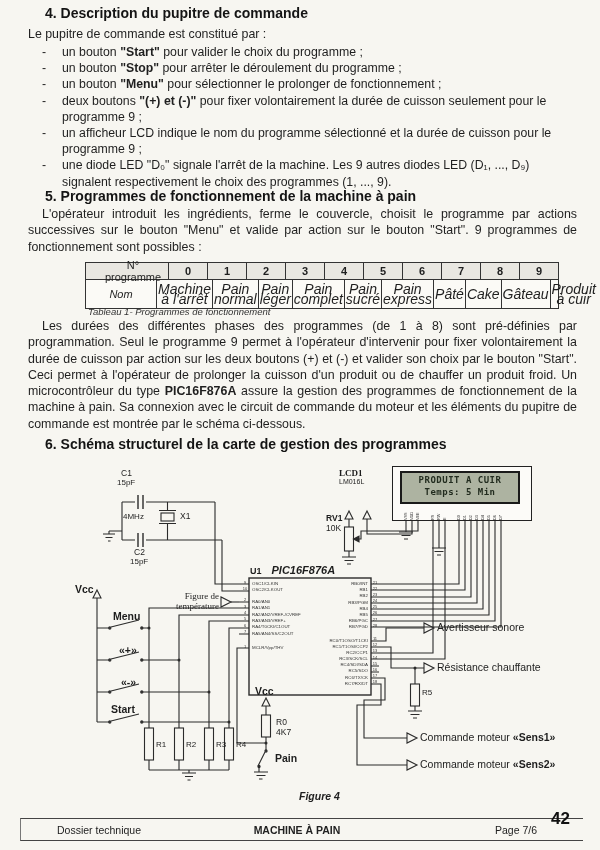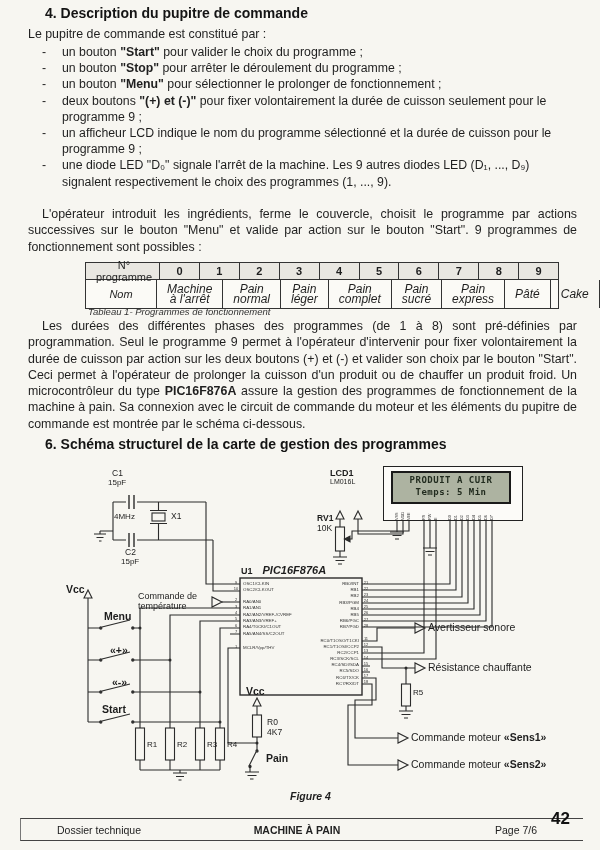--- a/index.html
+++ b/index.html
@@ -12,29 +12,29 @@
   .dash{width:20px;flex:none;}
   .btxt{flex:1;}
   .para{position:absolute;left:28px;font-size:12.4px;line-height:16.3px;text-align:justify;text-indent:14px;}
   .ptable{position:absolute;left:85px;top:262px;width:472px;border:1.4px solid #333;background:#fbfaf6;}
   .trow{display:flex;}
   .thead{height:16px;background:#e9e7e1;border-bottom:1.2px solid #333;}
   .tbody{height:28px;font-style:italic;}
   .cells{display:contents;}
   .tcell{border-left:1.2px solid #333;display:flex;align-items:center;justify-content:center;text-align:center;}
   .c0{border-left:none;width:70px;flex:none;font-size:11px;}
-  .c0.hd{justify-content:flex-start;padding-left:3px;}
+  .c0.hd{justify-content:flex-start;padding-left:12px;}
   .num{flex:1;font-weight:bold;font-size:11px;}
-  .name{flex:1;font-size:12px;line-height:10.5px;padding:0 10px;}
+  .name{flex:1;font-size:14px;line-height:10.5px;padding:0 1px;}
   .caption{position:absolute;left:88px;top:306px;font-style:italic;font-size:9.5px;color:#333;}
-  .schem{position:absolute;left:0;top:455px;width:480px;height:362px;}
+  .schem{position:absolute;left:9px;top:455px;width:480px;height:362px;}
   .lbl{position:absolute;white-space:nowrap;color:#1d1d1d;}
   .f8{font-size:8px;} .f85{font-size:8.5px;line-height:10px;} .f9{font-size:9px;} .f10b{font-size:10.5px;font-weight:bold;}
   .f105{font-size:10.5px;}
-  .tright{text-align:left;}
+  .tright{text-align:right;font-family:Liberation Serif, serif;}
   .u1part{font-size:11px;font-weight:bold;font-style:italic;margin-left:10px;}
   .u1ref{font-size:9px;font-weight:bold;}
   .lcd-module{position:absolute;left:383px;top:11px;width:140px;height:55px;border:1.5px solid #222;background:#fcfbf8;box-sizing:border-box;}
   .lcd-screen{position:absolute;left:391px;top:16px;width:120px;height:33px;border:2px solid #1a1a1a;background:#adb3a1;box-sizing:border-box;
               font-family:"DejaVu Sans Mono",monospace;font-weight:bold;font-size:9px;letter-spacing:.5px;color:#222c1f;text-align:center;}
   .lcd-screen div{margin-top:2px;}
   .lcd-pins{position:absolute;top:49px;display:flex;height:16px;align-items:flex-end;}
   .lcd-pin{writing-mode:vertical-rl;transform:rotate(180deg);font-size:3.8px;line-height:6px;width:6px;height:16px;overflow:hidden;color:#333;}
   .pg1{left:394px;} .pg2{left:421px;} .pg3{left:447px;}
   .pic-pins-left{position:absolute;left:243px;top:126px;width:112px;}
@@ -87,20 +87,21 @@
       <div class="bullet">
       <span class="dash">-</span>
       <span class="btxt"><span>un afficheur LCD indique le nom du programme sélectionné et la durée de cuisson pour le programme 9 ;</span><b></b><span></span></span>
     </div>
       <div class="bullet">
       <span class="dash">-</span>
       <span class="btxt"><span>une diode LED "D₀" signale  l'arrêt de la machine. Les 9 autres diodes LED  (D₁, ..., D₉) signalent  respectivement  le choix des programmes (1, ..., 9).</span><b></b><span></span></span>
     </div>
     </div>
 
+  <div class="h" style="top:188px">5.  Programmes de fonctionnement de la machine à pain</div>
   <div class="para" style="top:206px;width:549px">L'opérateur introduit les ingrédients, ferme le couvercle, choisit le programme par actions successives sur le bouton "Menu" et valide par action sur le bouton "Start". 9  programmes de fonctionnement sont possibles :</div>
 
   <div class="ptable">
     <div class="trow thead">
       <div class="tcell c0 hd">N° programme</div>
       <div class="cells">
         
       <div class="tcell num">0</div><div class="tcell num">1</div><div class="tcell num">2</div><div class="tcell num">3</div><div class="tcell num">4</div><div class="tcell num">5</div><div class="tcell num">6</div><div class="tcell num">7</div><div class="tcell num">8</div><div class="tcell num">9</div></div>
     </div>
     <div class="trow tbody">
@@ -210,21 +211,21 @@
     <div class="lbl f85" style="left:125px;top:92px">C2</div>
     <div class="lbl f8" style="left:121px;top:102px">15pF</div>
 
     <div class="lbl f10b" style="left:66px;top:128px">Vcc</div>
     <div class="lbl f10b" style="left:104px;top:155px">Menu</div>
     <div class="lbl f10b" style="left:110px;top:189px">«+»</div>
     <div class="lbl f10b" style="left:112px;top:221px">«-»</div>
     <div class="lbl f10b" style="left:102px;top:248px">Start</div>
 
     <div class="lbl f9 tright" style="left:138px;top:136px;width:72px;line-height:10px">
-      <div>Commande de</div>
+      <div>Figure de</div>
       <div>température</div>
     </div>
 
     <div class="lbl" style="left:241px;top:105px"><span class="u1ref">U1</span><span class="u1part">PIC16F876A</span></div>
 
     <div class="pic-pins-left">
 
     <div class="pin-row"><span class="pin-num">9</span><span class="pin-lbl">OSC1/CLKIN</span></div>
         <div class="pin-row"><span class="pin-num">10</span><span class="pin-lbl">OSC2/CLKOUT</span></div>
         <div class="pin-row"><span class="pin-num">2</span><span class="pin-lbl">RA0/AN0</span></div>

